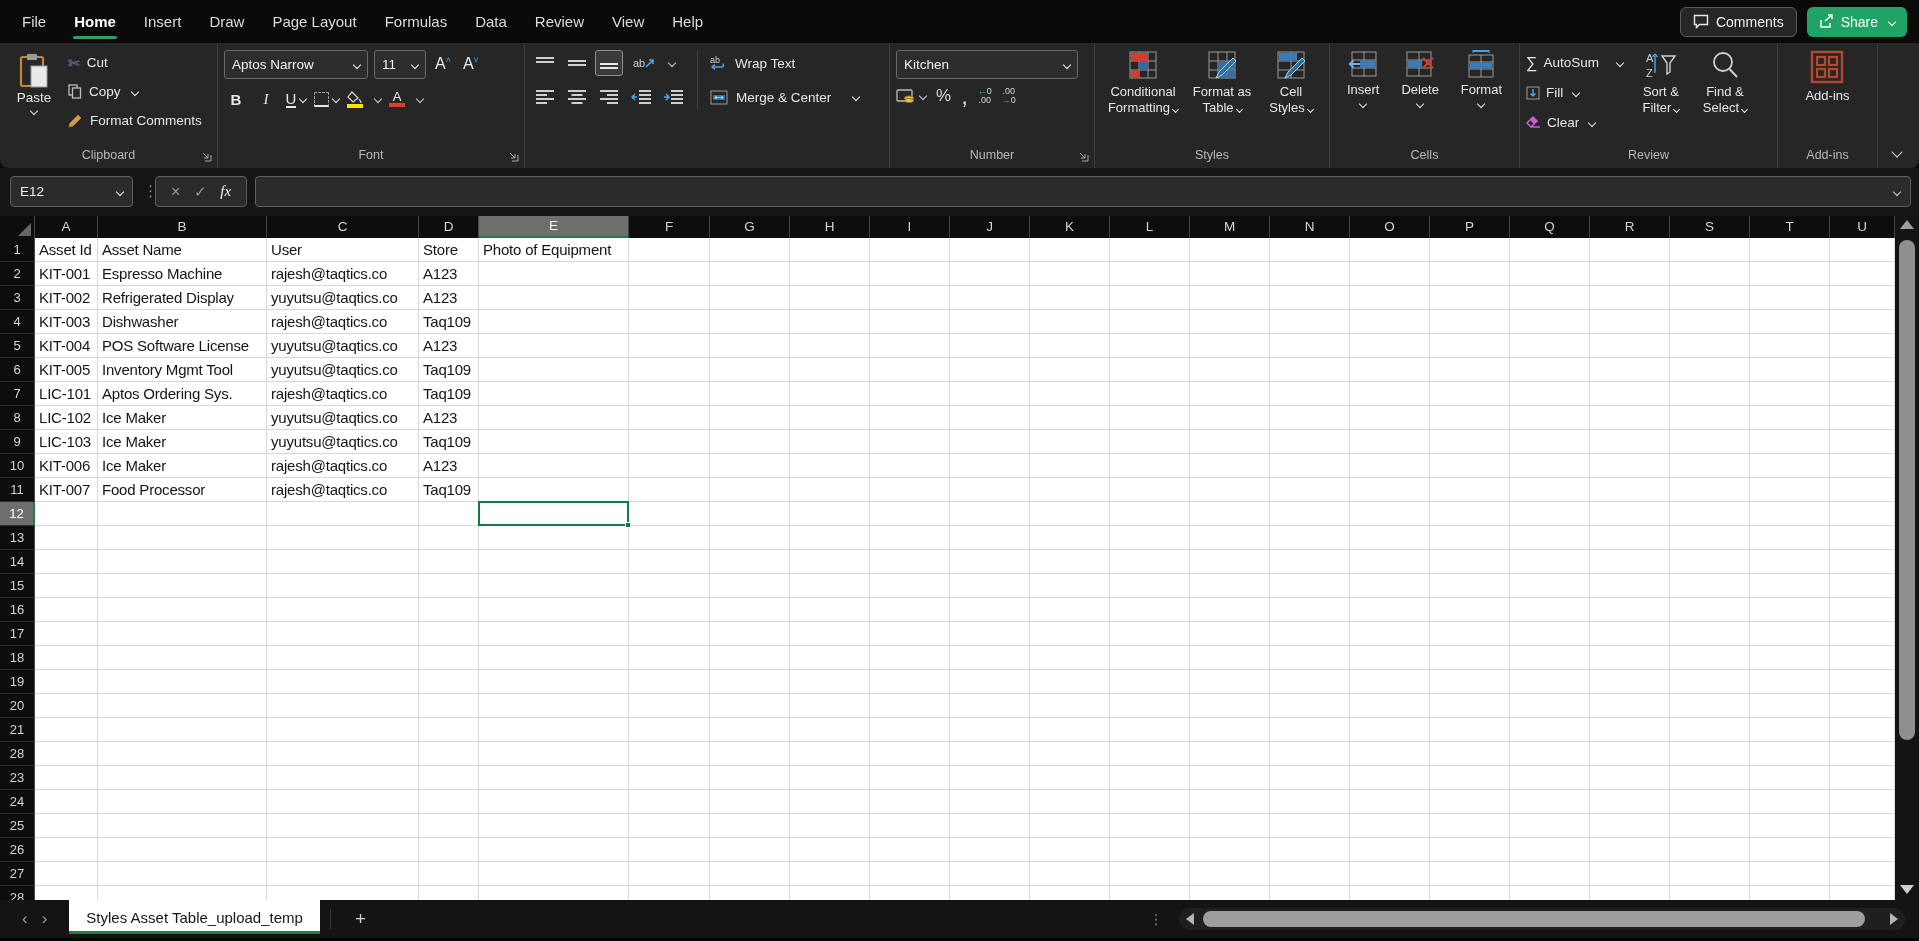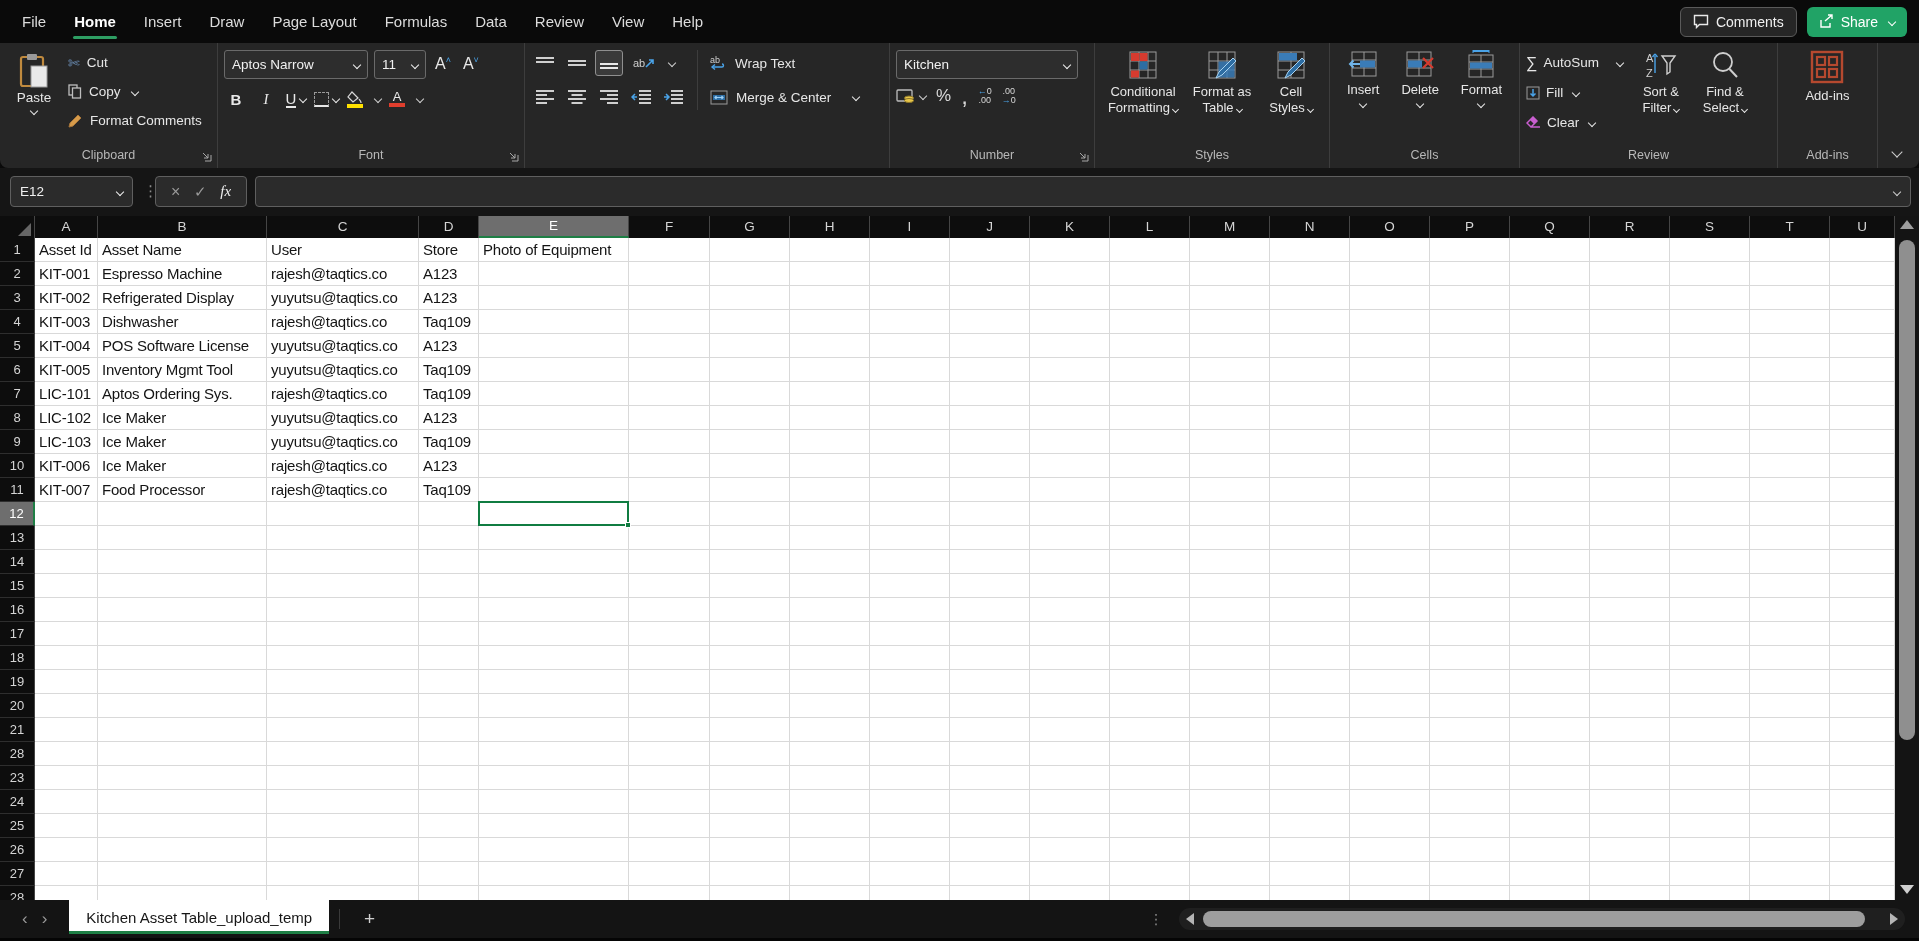--- a/index.html
+++ b/index.html
@@ -1274,21 +1274,21 @@
     <div class="vthumb"></div>
     <div class="vdown"></div>
   </div>
 
   <div class="tabbar">
     <div class="tnav">
       <span>‹</span>
       <span>›</span>
     </div>
     <div class="stab">
-      <span>Kitchen Asset Table_upload_temp</span>
+      <span>Styles Asset Table_upload_temp</span>
     </div>
     <div class="tabdiv"></div>
     <div class="addsheet">
         <span>+</span>
       </div>
     <div class="tright">
       <span class="hgrip">⋮</span>
       <div class="hscroll">
         <span class="harrow-l"></span>
         <div class="hthumb"></div>

